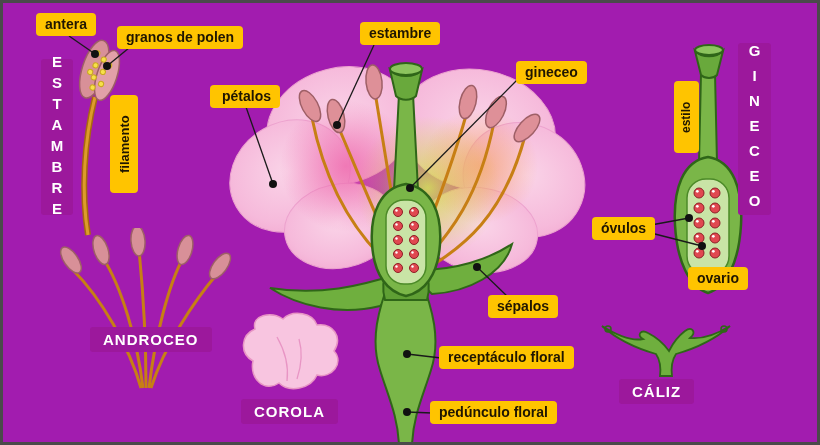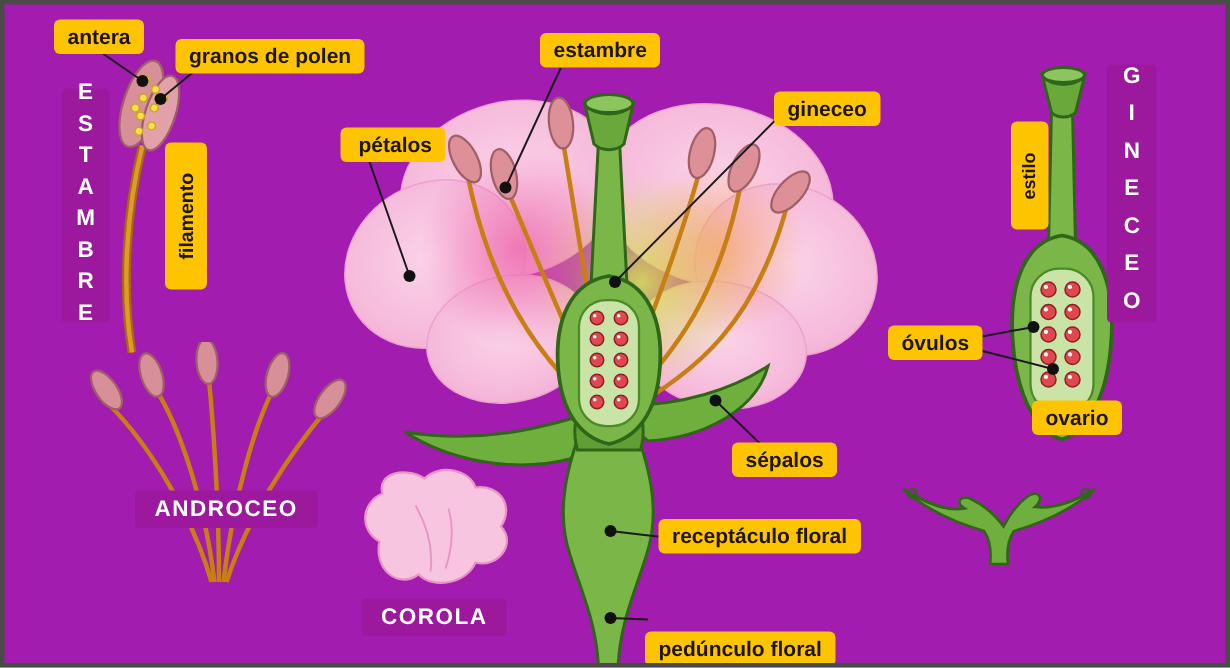--- a/index.html
+++ b/index.html
@@ -238,28 +238,29 @@
       <circle cx="686" cy="215" r="4"></circle>
       <circle cx="699" cy="243" r="4"></circle>
     </g>
   </svg>
 
   <div class="ylabel" style="left:33px; top:10px;">antera</div>
   <div class="ylabel" style="left:114px; top:23px;">granos de polen</div>
   <div class="plabel vup" style="left:38px; top:56px; width:32px; height:156px;">ESTAMBRE</div>
   <div class="ylabel vrot" style="left:107px; top:92px; width:28px; height:98px;">filamento</div>
 
-  <div class="ylabel" style="left:224px; top:82px;padding-left:12px;">pétalos</div>
+  <div class="ylabel" style="left:207px; top:82px;padding-left:12px;">pétalos</div>
   <div class="ylabel" style="left:357px; top:19px;">estambre</div>
   <div class="ylabel" style="left:513px; top:58px;">gineceo</div>
   <div class="ylabel" style="left:436px; top:343px;">receptáculo floral</div>
   <div class="ylabel" style="left:485px; top:292px;">sépalos</div>
-  <div class="ylabel" style="left:427px; top:418px;">pedúnculo floral</div>
+  <div class="ylabel" style="left:427px; top:398px;">pedúnculo floral</div>
 
   <div class="plabel vup wide" style="left:735px; top:40px; width:33px; height:172px;">GINECEO</div>
   <div class="ylabel vrot" style="left:671px; top:78px; width:25px; height:72px; font-size:12px;">estilo</div>
   <div class="ylabel" style="left:589px; top:214px;">óvulos</div>
   <div class="ylabel" style="left:685px; top:264px;">ovario</div>
 
   <div class="plabel" style="left:87px; top:324px;text-align:right;">ANDROCEO</div>
   <div class="plabel" style="left:238px; top:396px;">COROLA</div>
+  <div class="plabel" style="left:616px; top:376px;">CÁLIZ</div>
 
 </div>
 
 </body></html>

